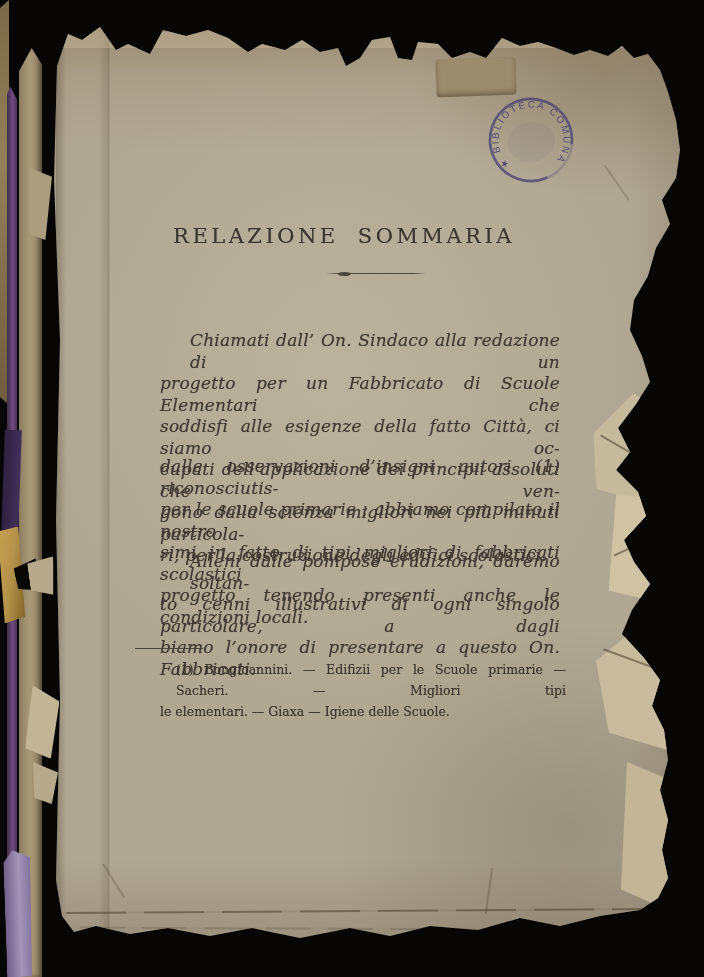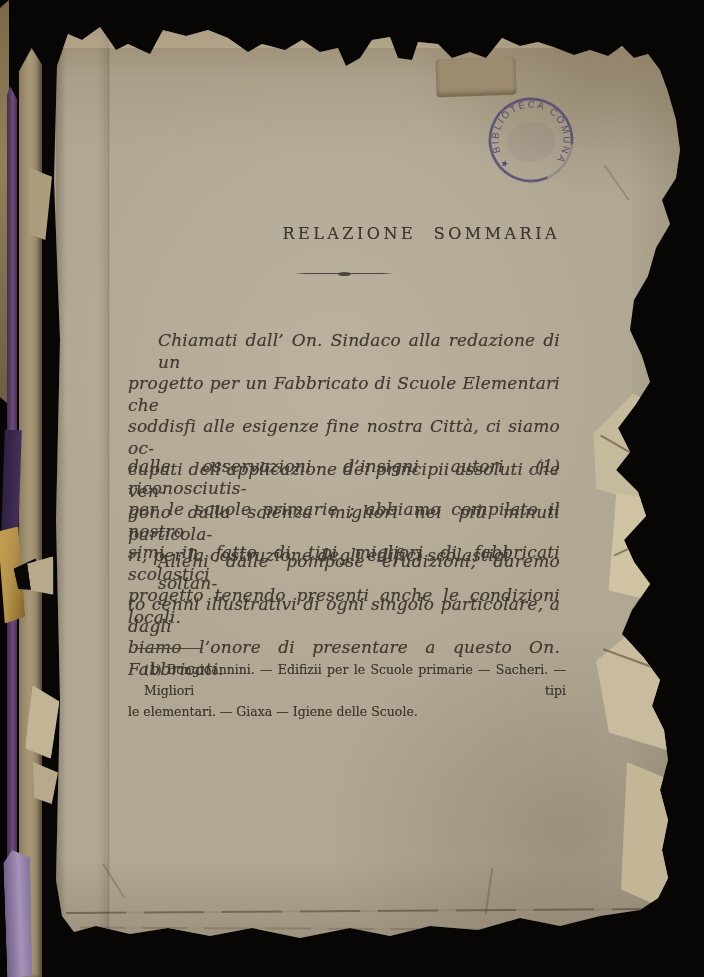--- a/index.html
+++ b/index.html
@@ -101,32 +101,32 @@
   
   .wedge{position:absolute;}
   .wedge1{left:30px;top:168px;width:22px;height:72px;background:#ab9d7e;
     clip-path:polygon(0 0,100% 12%,70% 100%,0 92%);}
   .wedge2{left:29px;top:558px;width:27px;height:38px;background:#b7aa8c;
     clip-path:polygon(0 10%,100% 0,80% 100%,0 80%);transform:rotate(-8deg);}
   .wedge3{left:27px;top:686px;width:31px;height:72px;background:#c2b596;
     clip-path:polygon(10% 0,100% 20%,85% 100%,0 88%);transform:rotate(4deg);}
   .wedge4{left:33px;top:762px;width:25px;height:42px;background:#b7aa8c;
     clip-path:polygon(0 0,100% 25%,75% 100%,5% 85%);}
-  .doc-title{position:absolute;left:92px;top:202px;width:432px;text-align:right;
-    font-size:16px;letter-spacing:3.5px;word-spacing:9px;color:#3c3831;
+  .doc-title{position:absolute;left:92px;top:202px;width:432px;text-align:center;
+    font-size:21px;letter-spacing:3.5px;word-spacing:9px;color:#3c3831;
     text-shadow:0 0 .6px rgba(60,54,44,.6);}
   .divider{position:absolute;left:258px;top:249px;width:100px;height:5px;}
   .divider .line{position:absolute;left:0;top:2px;width:100%;height:1px;
     background:linear-gradient(90deg,transparent,#4a453c 12%,#4a453c 88%,transparent);}
   .divider .lens{position:absolute;left:44px;top:0.5px;width:13px;height:4px;background:#4a453c;
     border-radius:50%;}
   .para{position:absolute;left:92px;width:432px;font-style:italic;font-size:17px;
     line-height:21.5px;color:#403a32;text-shadow:0 0 .7px rgba(66,60,48,.55);letter-spacing:.2px;}
   .p1{top:308px;}.p2{top:434px;}.p3{top:529px;}
-  .line{text-align:justify;}
+  .line{text-align:justify;margin-left:32px;}
   .jl{text-align:justify;text-align-last:justify;}
   .ind{padding-left:30px;}
   .fn-rule{position:absolute;left:99px;top:626px;width:68px;height:1px;background:#4a453c;}
   .footnote{position:absolute;left:92px;top:637px;width:438px;font-size:12.5px;
     line-height:21px;color:#3a352d;text-shadow:0 0 .5px rgba(60,54,44,.5);}
   .footnote .ind{padding-left:16px;}
 
   
   .stamp{position:absolute;left:445px;top:68px;width:100px;height:100px;
     transform:rotate(-8deg);opacity:.85;}
@@ -177,21 +177,21 @@
 
   <div class="doc-title">RELAZIONE SOMMARIA</div>
   <div class="divider">
     <div class="line"></div>
     <div class="lens"></div>
   </div>
 
   <div class="para p1">
     <div class="line jl ind">Chiamati dall’ On. Sindaco alla redazione di un</div>
     <div class="line jl">progetto per un Fabbricato di Scuole Elementari che</div>
-    <div class="line jl">soddisfi alle esigenze fine nostra Città, ci siamo oc-</div>
+    <div class="line jl">soddisfi alle esigenze della fatto Città, ci siamo oc-</div>
     <div class="line jl">cupati dell’applicazione dei principii assoluti che ven-</div>
     <div class="line jl">gono dalla scienza migliori nei più minuti particola-</div>
     <div class="line">ri, per la costruzione degli edifici scolastici.</div>
   </div>
 
   <div class="para p2">
     <div class="line jl">dalle osservazioni d’insigni  autori (1) riconosciutis-</div>
     <div class="line jl">per le scuole primarie ; abbiamo compilato il nostro</div>
     <div class="line jl">simi in fatto di tipi migliori di fabbricati scolastici</div>
     <div class="line">progetto tenendo presenti anche le condizioni locali.</div>

